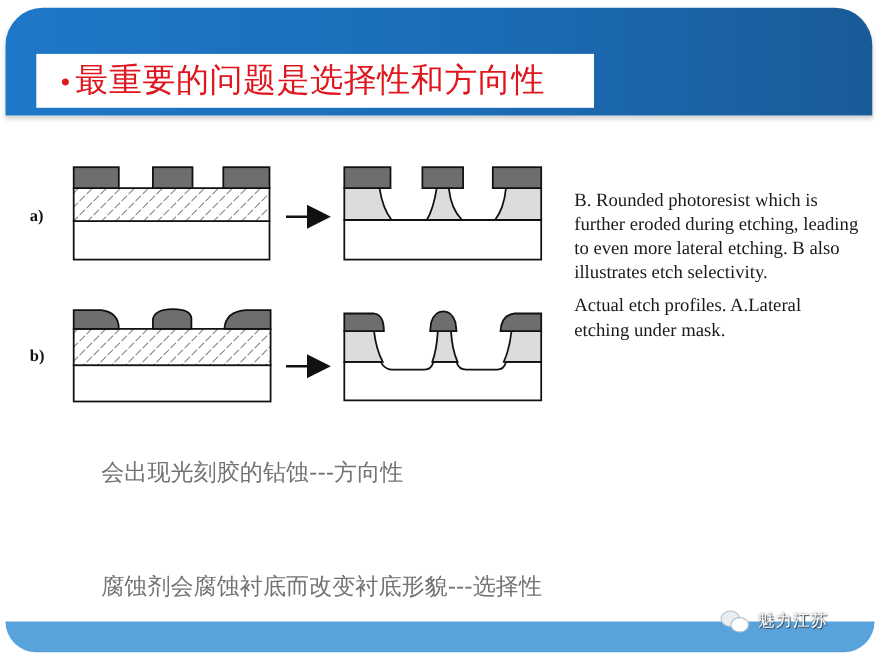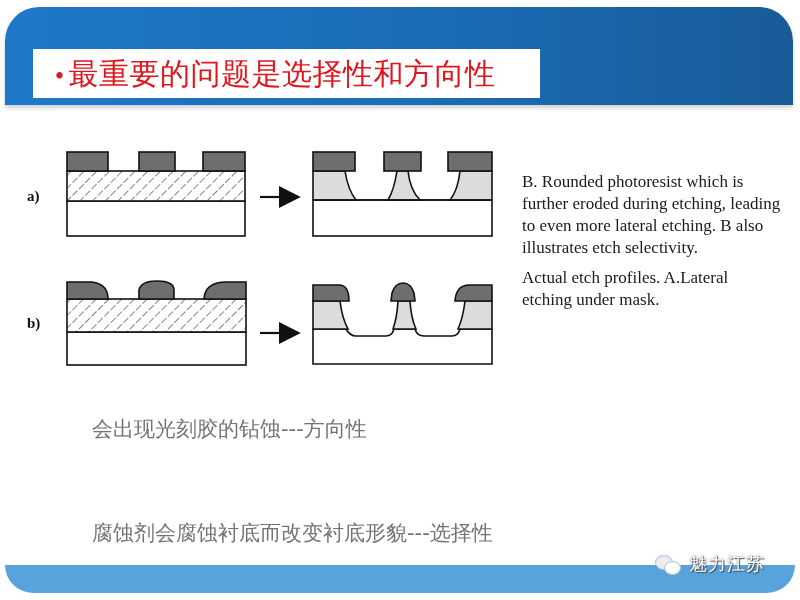--- a/index.html
+++ b/index.html
@@ -55,21 +55,21 @@
   .wechat-icon { width:26px; height:22px; position:relative; margin-right:8px; }
   .wechat-icon .b1 {
     position:absolute; left:0; top:2px; width:16px; height:13px;
     border-radius:50%; background:#e9eef3; border:1px solid #b8c2cc;
   }
   .wechat-icon .b2 {
     position:absolute; left:9px; top:8px; width:15px; height:12px;
     border-radius:50%; background:#ffffff; border:1px solid #b8c2cc;
   }
   .watermark-text {
-    color:#ffffff; font-size:18px; letter-spacing:1px;
+    color:#ffffff; font-size:15px; letter-spacing:1px;
     text-shadow:0 0 2px #55606b, 1px 1px 1px #3a4550;
     font-family:Liberation Serif, serif;
   }
   .panel-label {
     font-family:"Liberation Serif", serif; font-weight:bold; font-size:15px;
   }
 </style>
 </head>
 <body>
 

